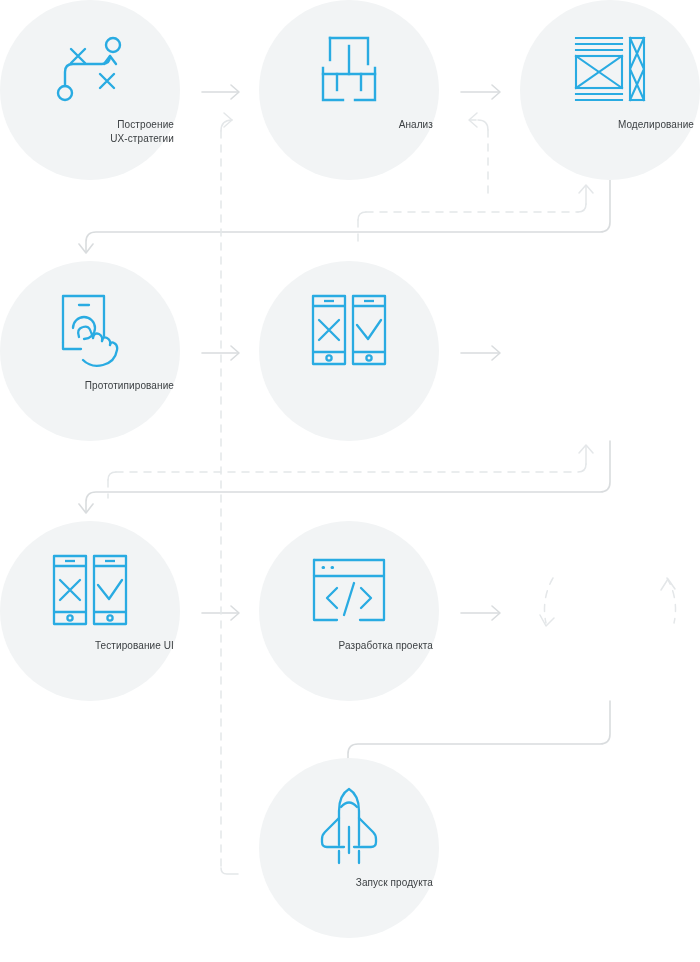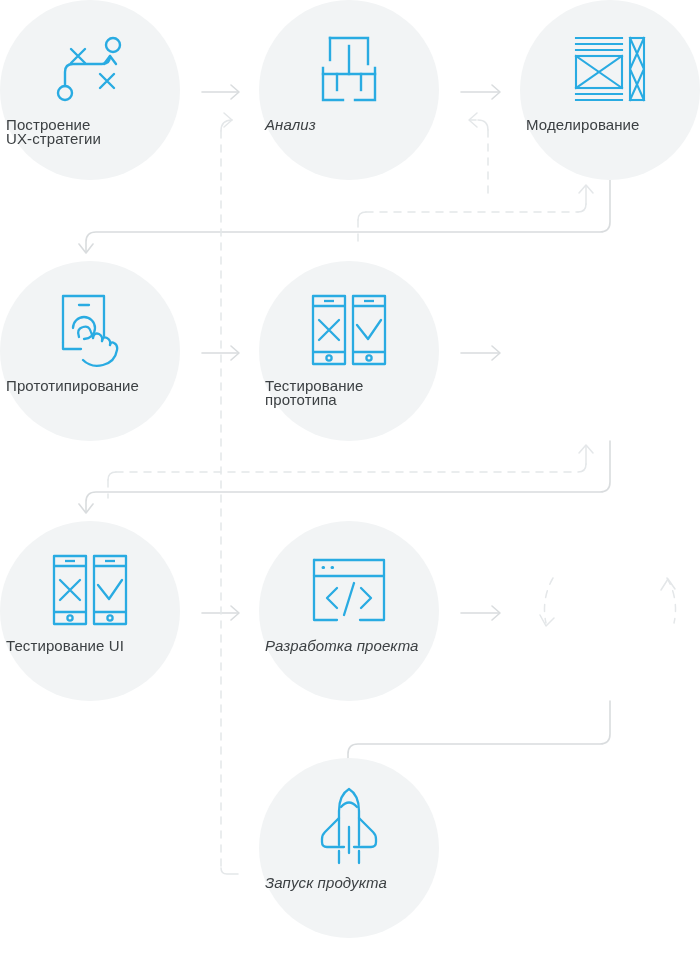--- a/index.html
+++ b/index.html
@@ -37,34 +37,34 @@
     width:96px;
     height:78px;
     display:flex;
     align-items:center;
     justify-content:center;
   }
   .node-icon svg{display:block;}
   .node-label{
     margin-top:10px;
     width:168px;
-    text-align:left;
-    font-size:15px;
+    text-align:right;
+    font-size:10px;
     line-height:14px;
     color:#3c4043;
     letter-spacing:0.1px;
     white-space:pre-line;
   }
   
   .c-r1{top:0px;}
   .c-r2{top:261px;}
   .c-r3{top:521px;}
   .c-r4{top:758px;}
   .c-c1{left:0px;}
-  .c-c2{left:259px;font-style:italic;}
+  .c-c2{left:259px;}
   .c-c3{left:520px;}
   .c-c2b{left:259px;}
 </style>
 </head>
 <body>
 
 <div id="stage">
 
   <svg id="connectors" viewBox="0 0 700 962" width="700" height="962" xmlns="http://www.w3.org/2000/svg">
     <defs>
@@ -243,22 +243,20 @@
         <path d="M13 7 H23"></path>
         <circle cx="18" cy="64" r="2.6"></circle>
         <path d="M8 26 L28 46 M28 26 L8 46" stroke-linecap="round"></path>
         <rect x="42" y="2" width="32" height="68"></rect>
         <path d="M42 12 H74 M42 58 H74"></path>
         <path d="M53 7 H63"></path>
         <circle cx="58" cy="64" r="2.6"></circle>
         <path d="M46 31 L57 45 L70 26" stroke-linecap="round"></path>
       </svg>
     </div>
-    <div class="node-label">Тестирование
-прототипа</div>
   </div>
 
 
   <div class="node c-r3 c-c1">
     <div class="node-icon">
       <svg width="76" height="72" viewBox="0 0 76 72" fill="none" stroke="#29abe2" stroke-width="2.3" stroke-linejoin="round">
         <rect x="2" y="2" width="32" height="68"></rect>
         <path d="M2 12 H34 M2 58 H34"></path>
         <path d="M13 7 H23"></path>
         <circle cx="18" cy="64" r="2.6"></circle>

